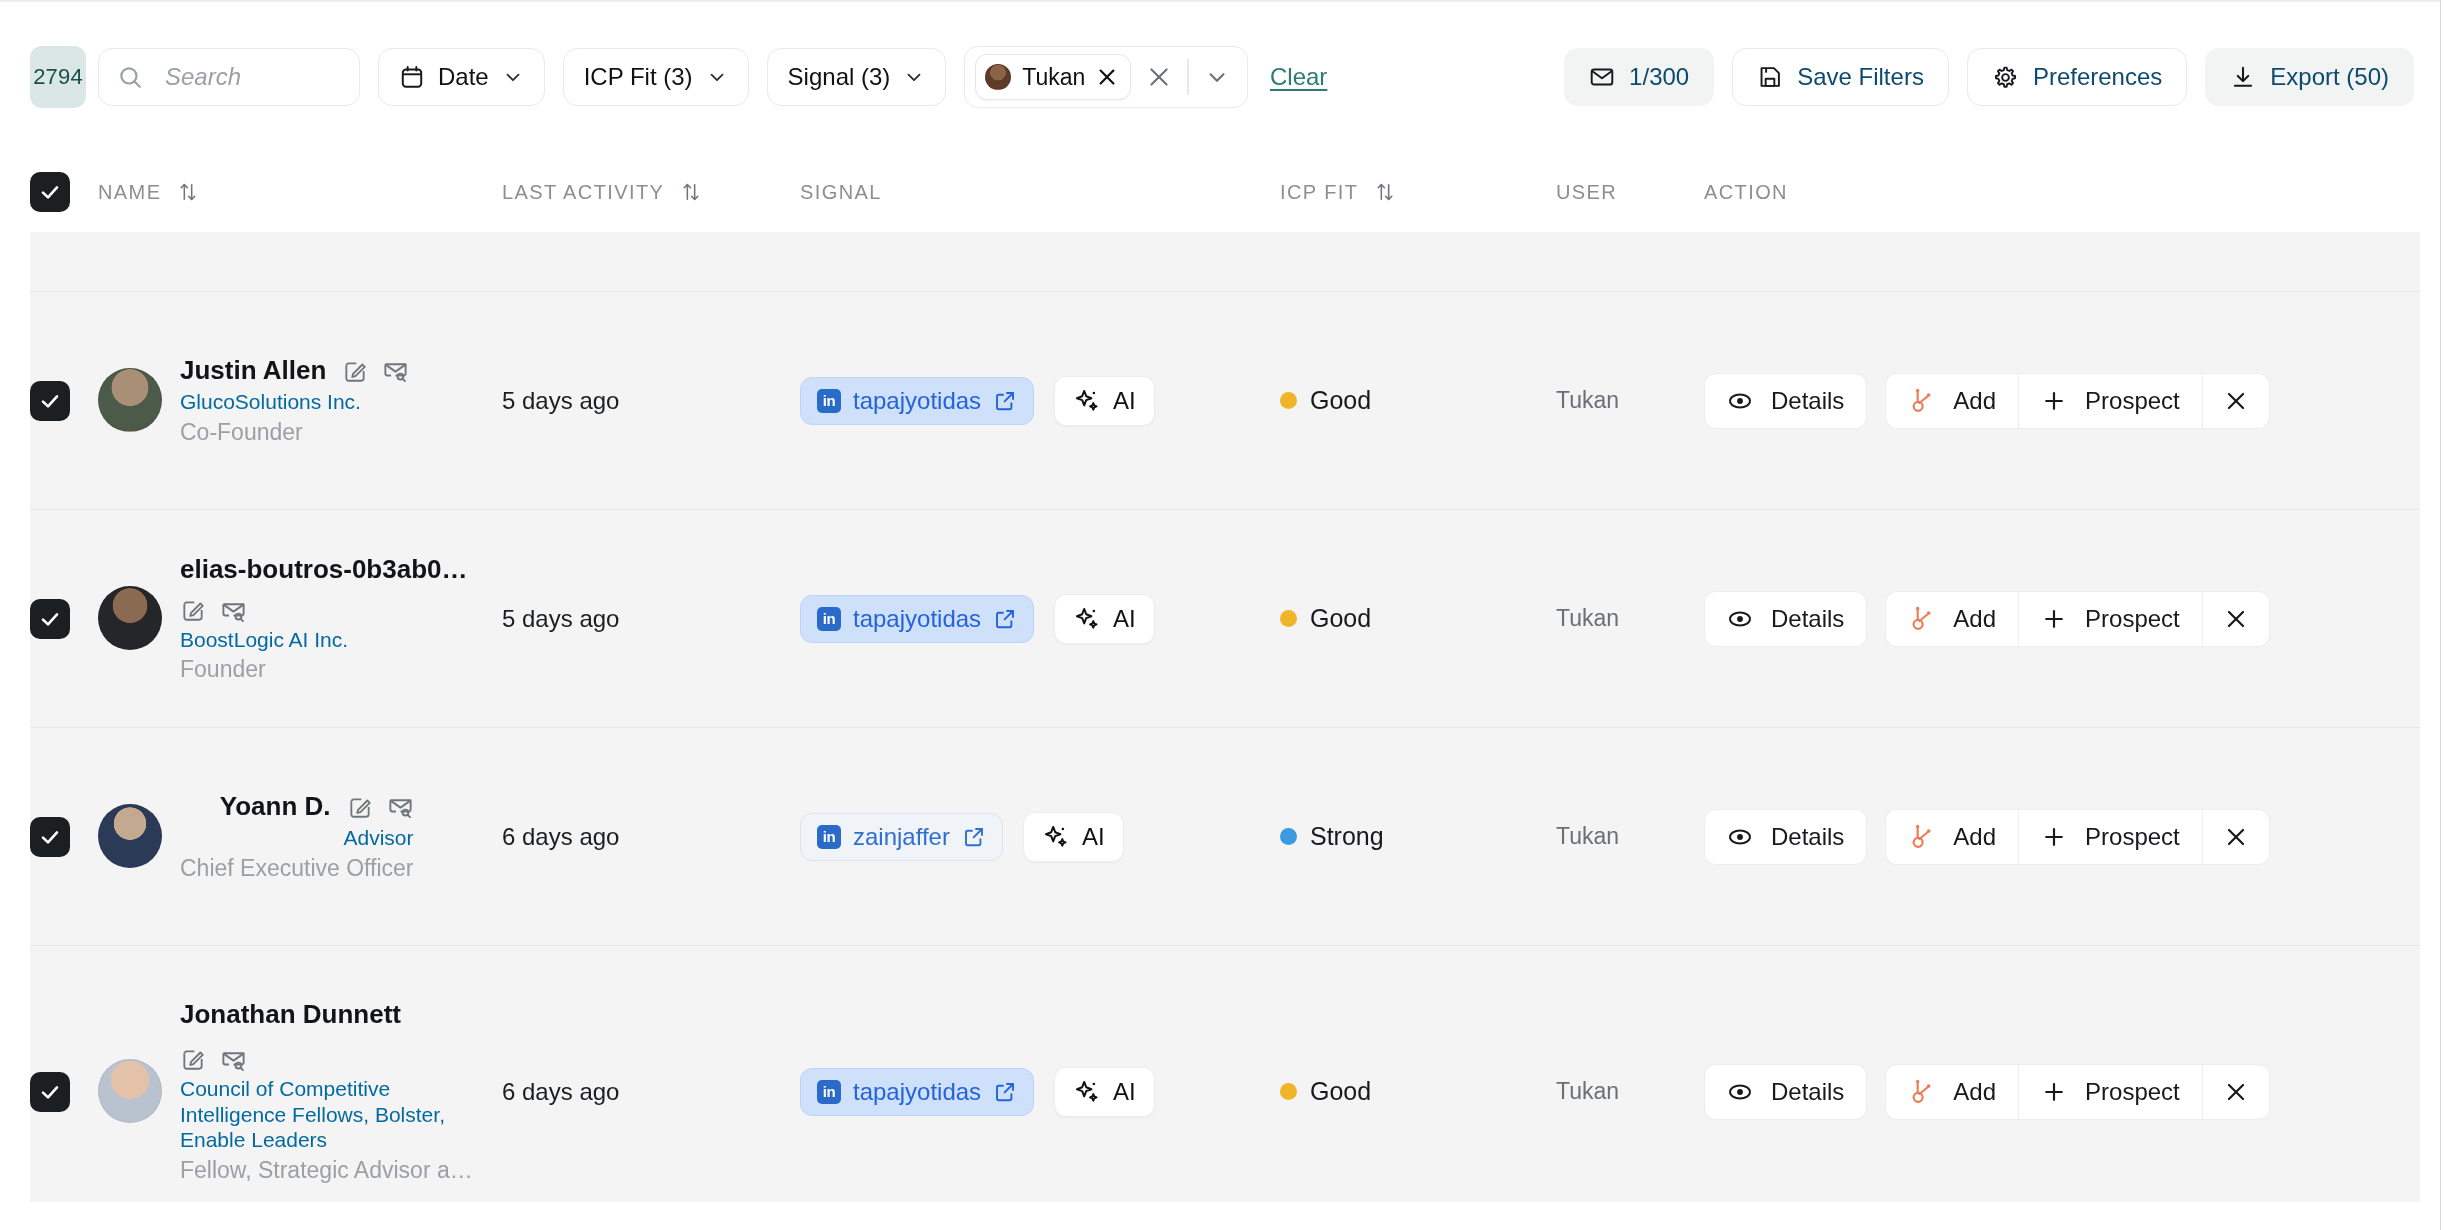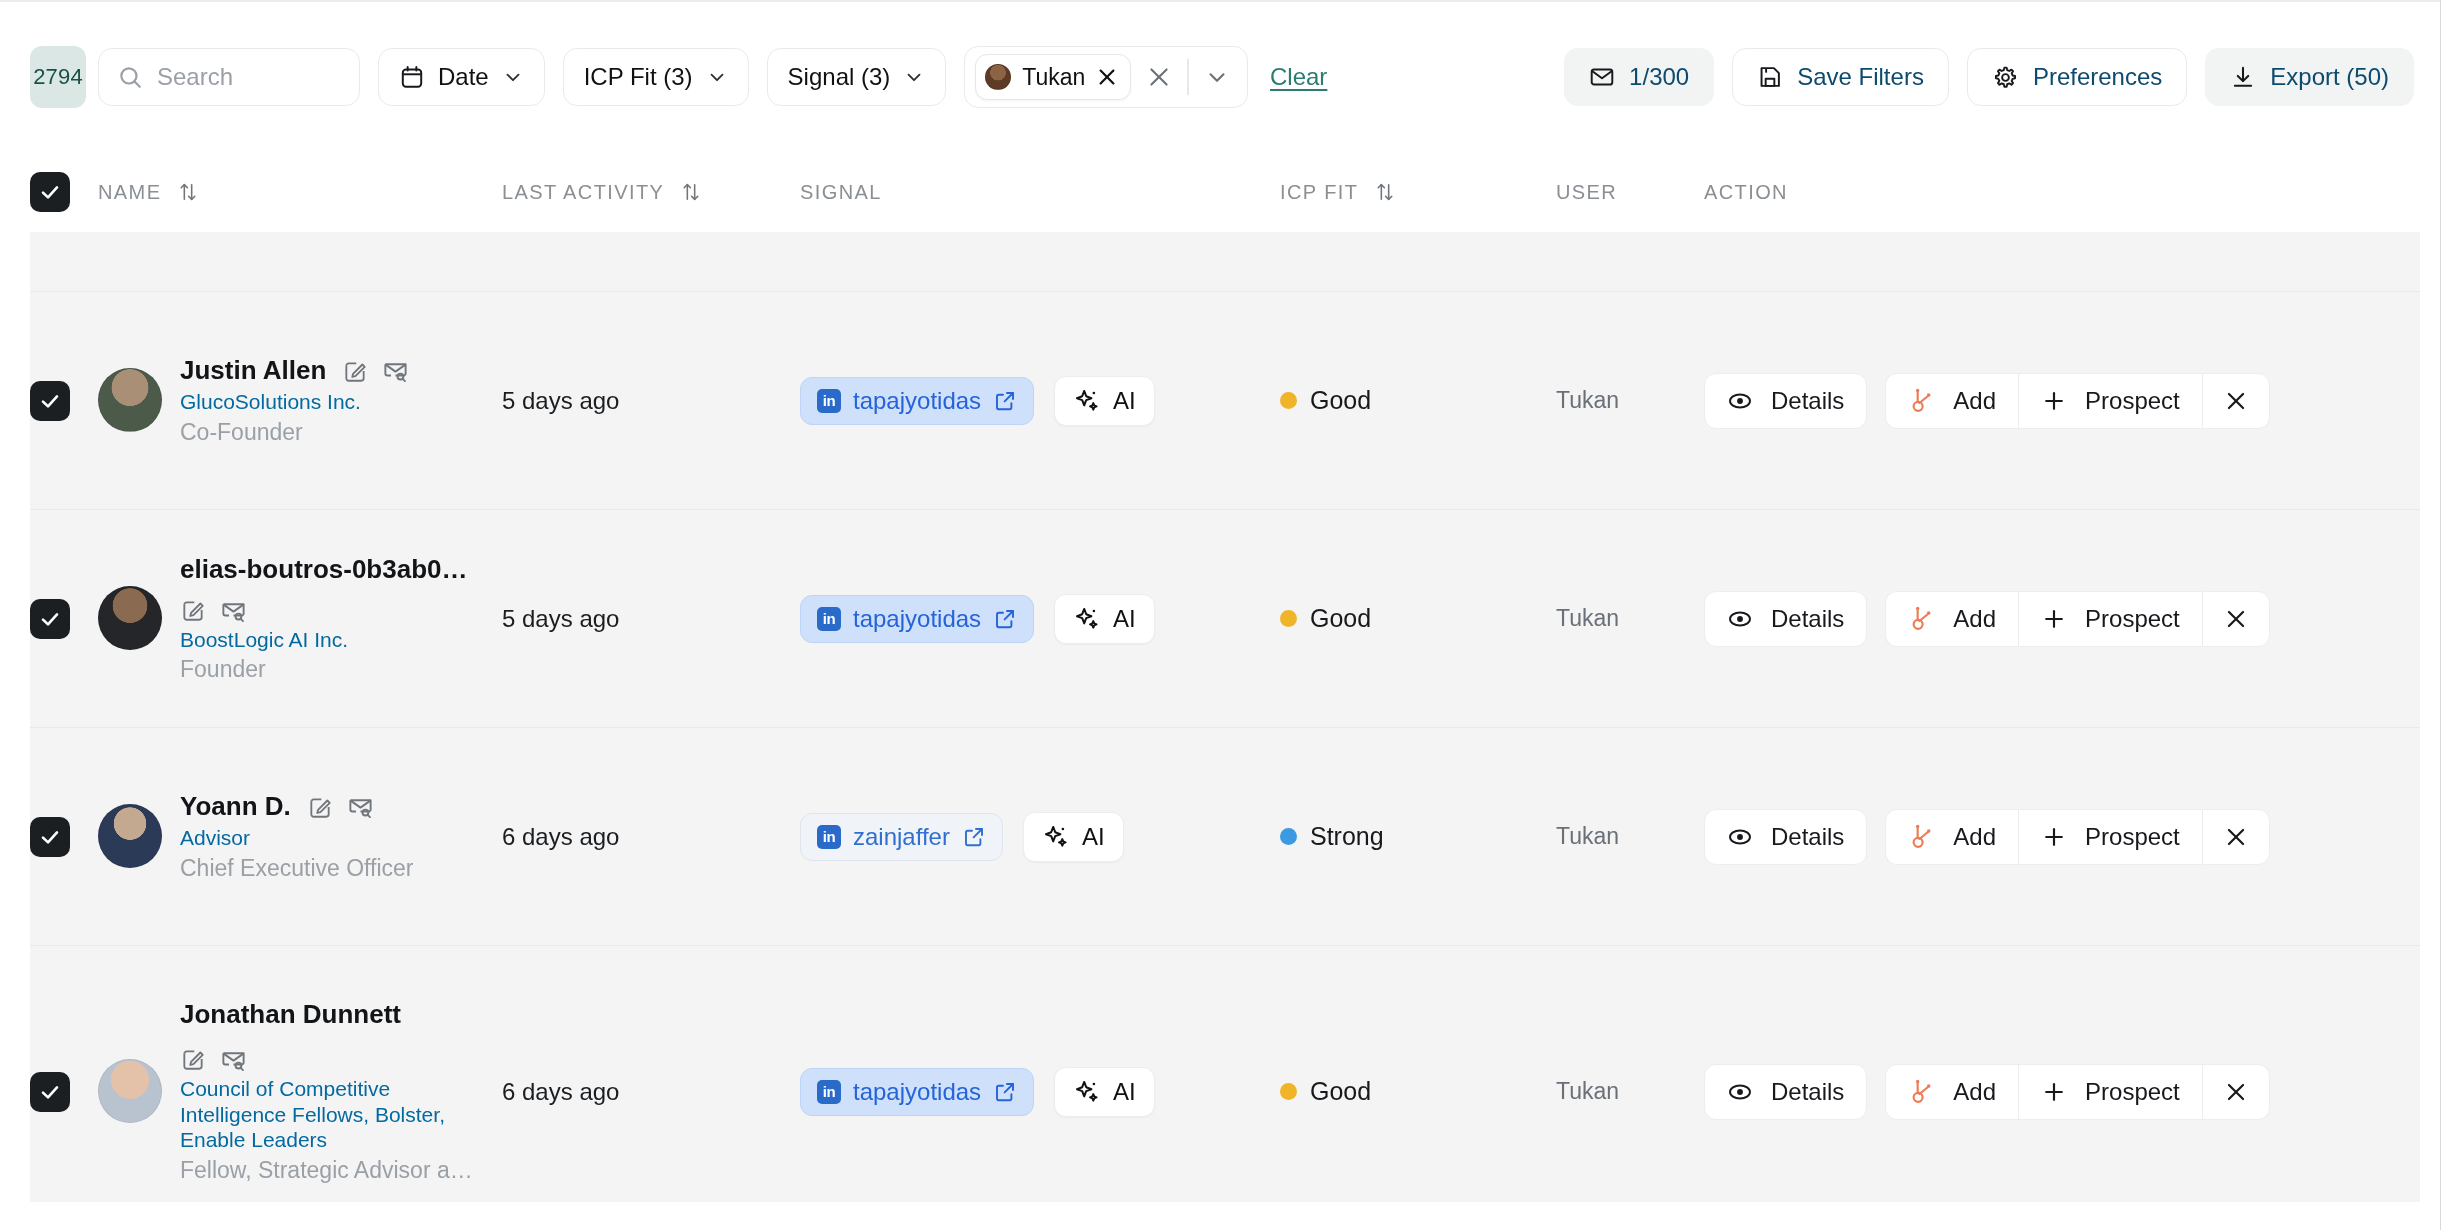--- a/index.html
+++ b/index.html
@@ -19,22 +19,22 @@
     background: #fff;
   }
   .count-badge {
     width: 56px; height: 62px; border-radius: 12px;
     background: #dbe7e4; color: #18514a;
     display: flex; align-items: center; justify-content: center;
     font-size: 22px; letter-spacing: .2px; flex: none; margin-right: 12px;
   }
   .search-box {
     width: 262px; height: 58px; border: 1.6px solid #e9eaeb; border-radius: 14px;
-    display: flex; align-items: center; padding: 0 18px; gap: 14px; flex: none;
-    background: #fff; margin-right: 18px;
+    display: flex; align-items: center; padding: 0 18px; gap: 22px; flex: none;
+    background: #fff; margin-right: 18px; font-style: italic;
   }
   .search-box .ph { color: #9aa0a6; font-size: 24px; }
   .filter-btn {
     height: 58px; border: 1.6px solid #e9eaeb; border-radius: 14px;
     display: flex; align-items: center; gap: 13px; padding: 0 20px;
     background: #fff; font-size: 24px; color: #111; flex: none; margin-right: 18px;
     white-space: nowrap;
   }
   .chips-wrap {
     height: 62px; border: 1.6px solid #e9eaeb; border-radius: 14px;
@@ -548,21 +548,21 @@
         <div class="row" style="height: 218px;">
           <div style="width:68px;flex:none;display:flex;align-items:center;justify-content:flex-start;">
             <span class="cb">
               <svg viewBox="0 0 24 24" fill="none" stroke="#fff" stroke-width="2.6" stroke-linecap="round" stroke-linejoin="round">
                 <polyline points="5,12.6 10,17.4 19,7.4"></polyline>
               </svg>
             </span>
           </div>
           <div style="width:404px;flex:none;display:flex;align-items:center;gap:18px;">
             <span class="avatar" style="background:radial-gradient(circle at 50% 30%, #c3a98f 0 30%, #2b3a57 31% 100%)"></span>
-            <div style="display:flex;flex-direction:column;gap:3px;max-width:300px;">
+            <div style="display:flex;flex-direction:column;gap:3px;max-width:300px;align-items:flex-end;">
               <div style="display:flex;align-items:center;gap:16px;flex-wrap:wrap;">
                 <span class="nm">Yoann D.</span>
                 <span class="name-icons">
                   <span>
                     <svg width="26" height="26" viewBox="0 0 24 24" fill="none" stroke="#70767c" stroke-width="1.7" stroke-linejoin="round">
                       <path d="M4 7.2a2.2 2.2 0 0 1 2.2-2.2h7"></path>
                       <path d="M20 12v6.8A2.2 2.2 0 0 1 17.8 21H6.2A2.2 2.2 0 0 1 4 18.8V7.2"></path>
                       <path d="M10.2 14.6l8.6-8.6 2.2 2.2-8.6 8.6-2.9.7z"></path>
                     </svg>
                   </span>

